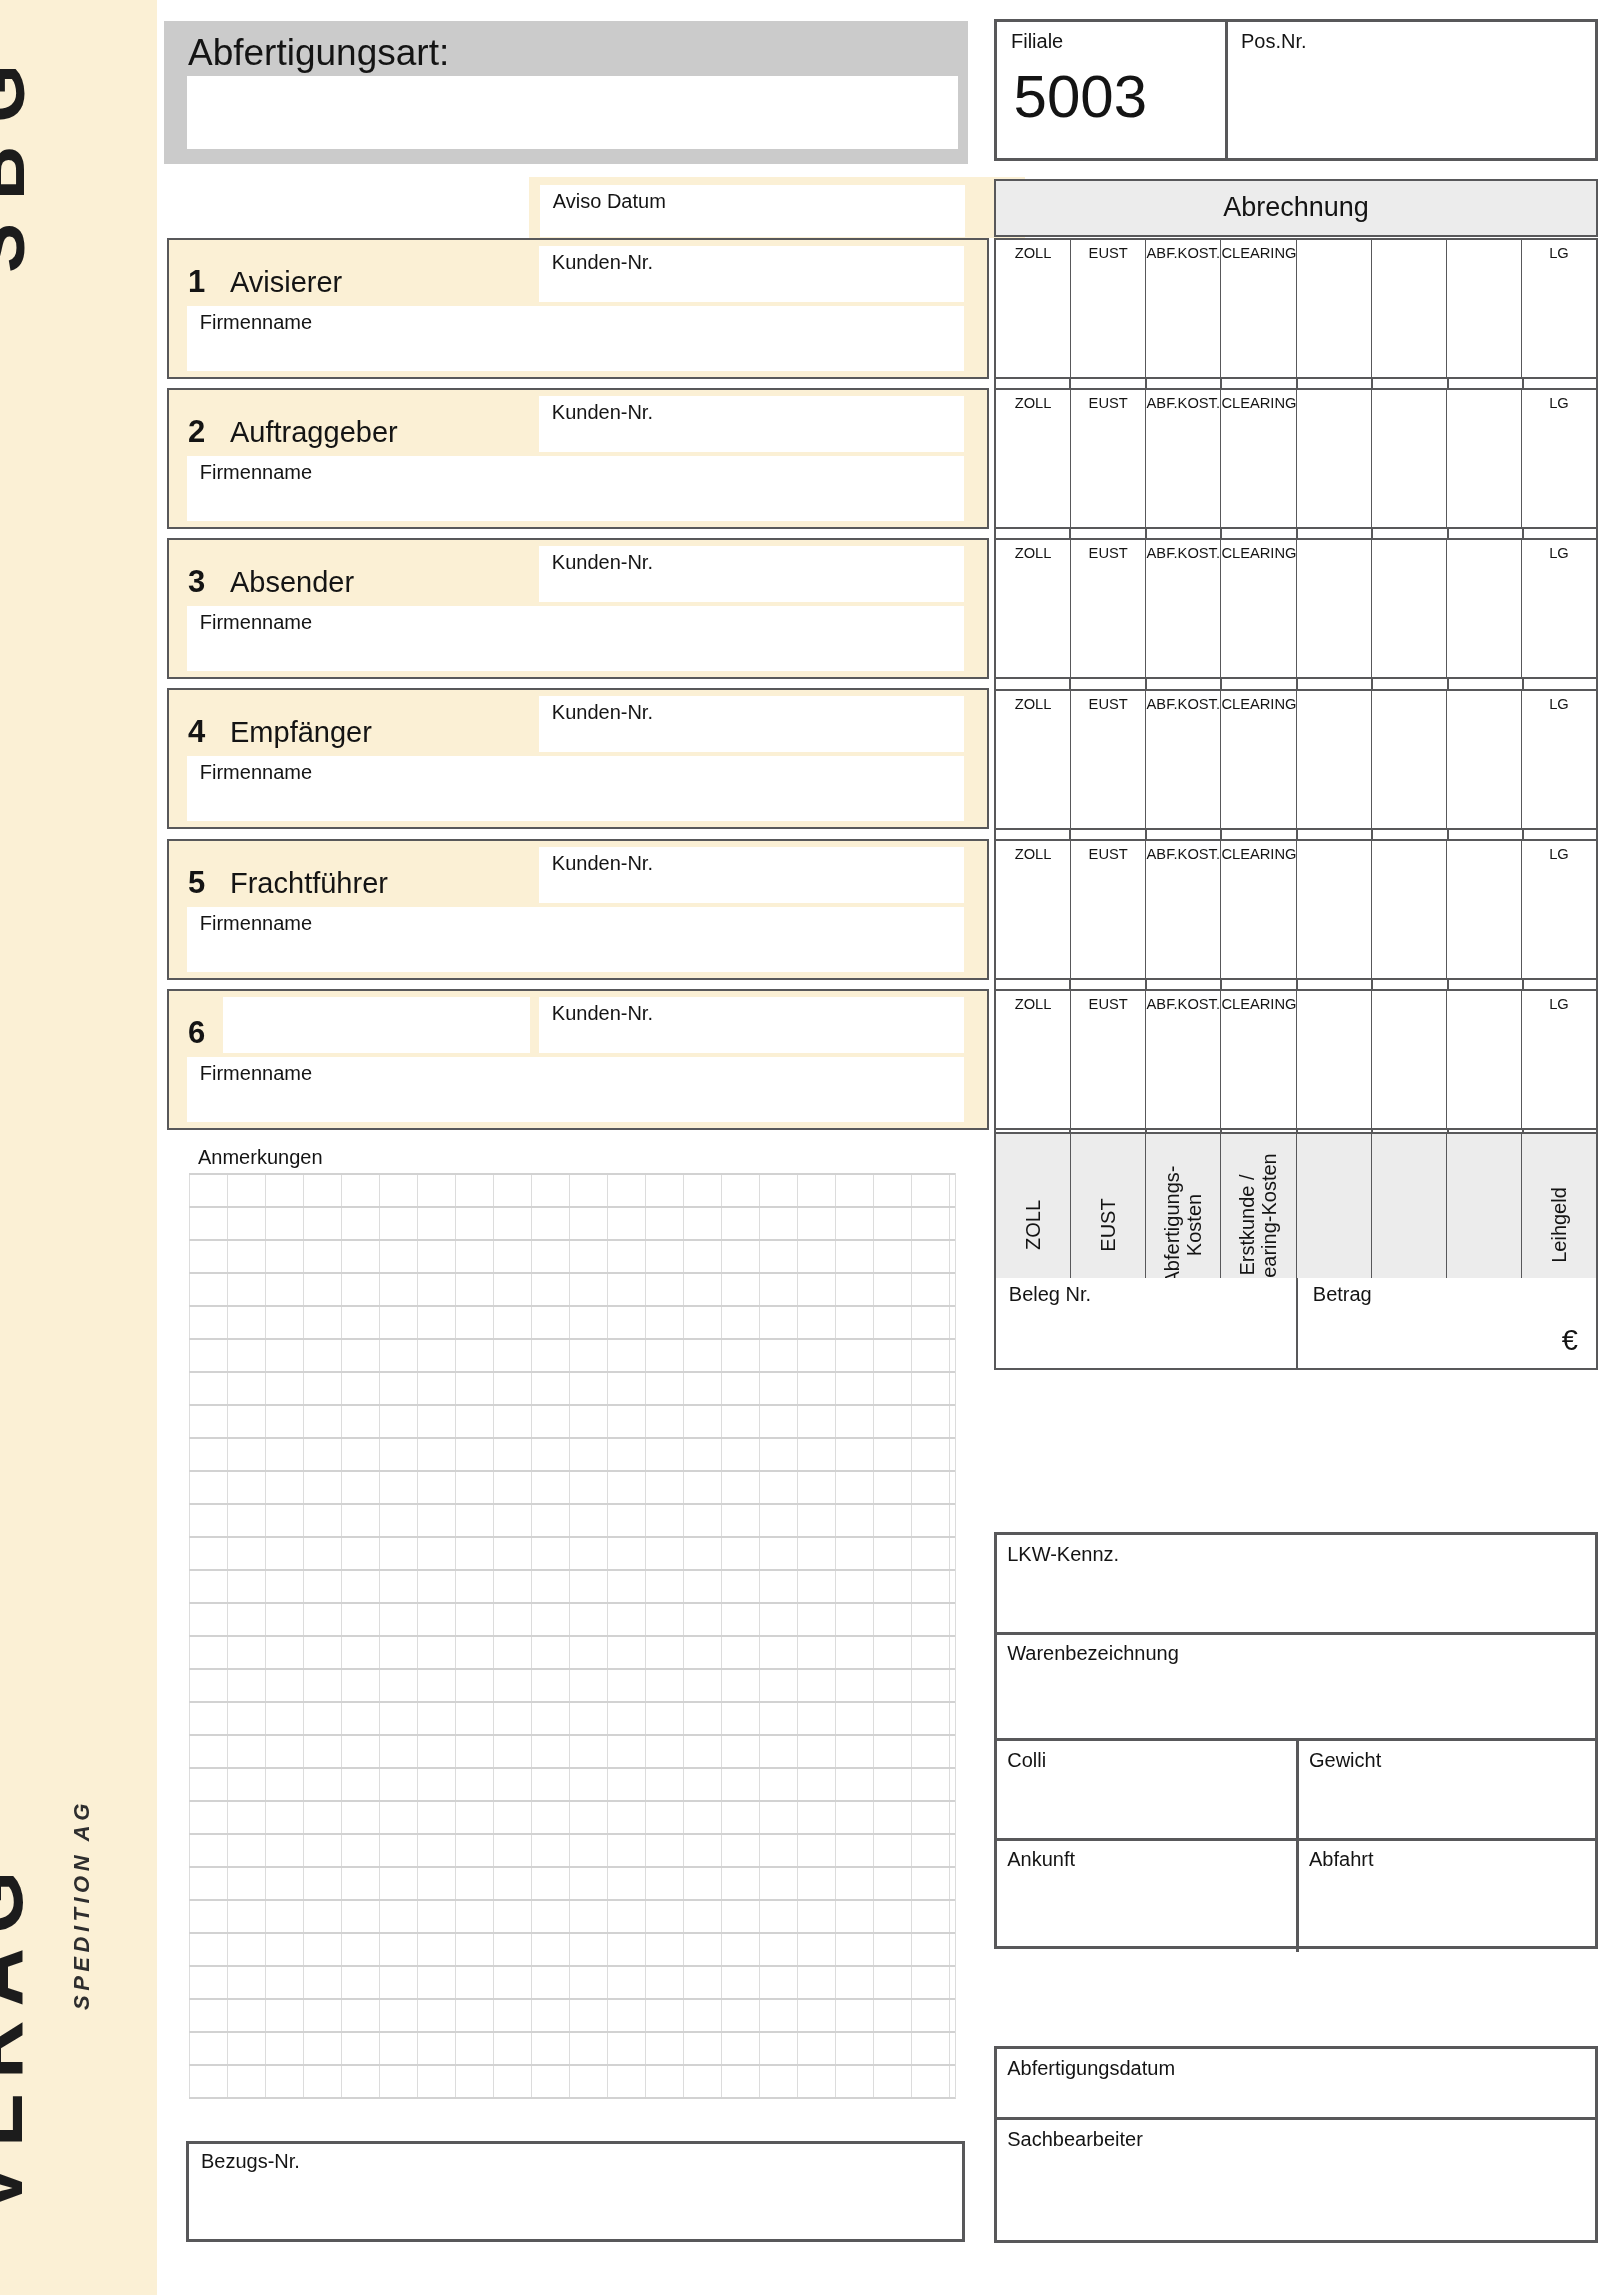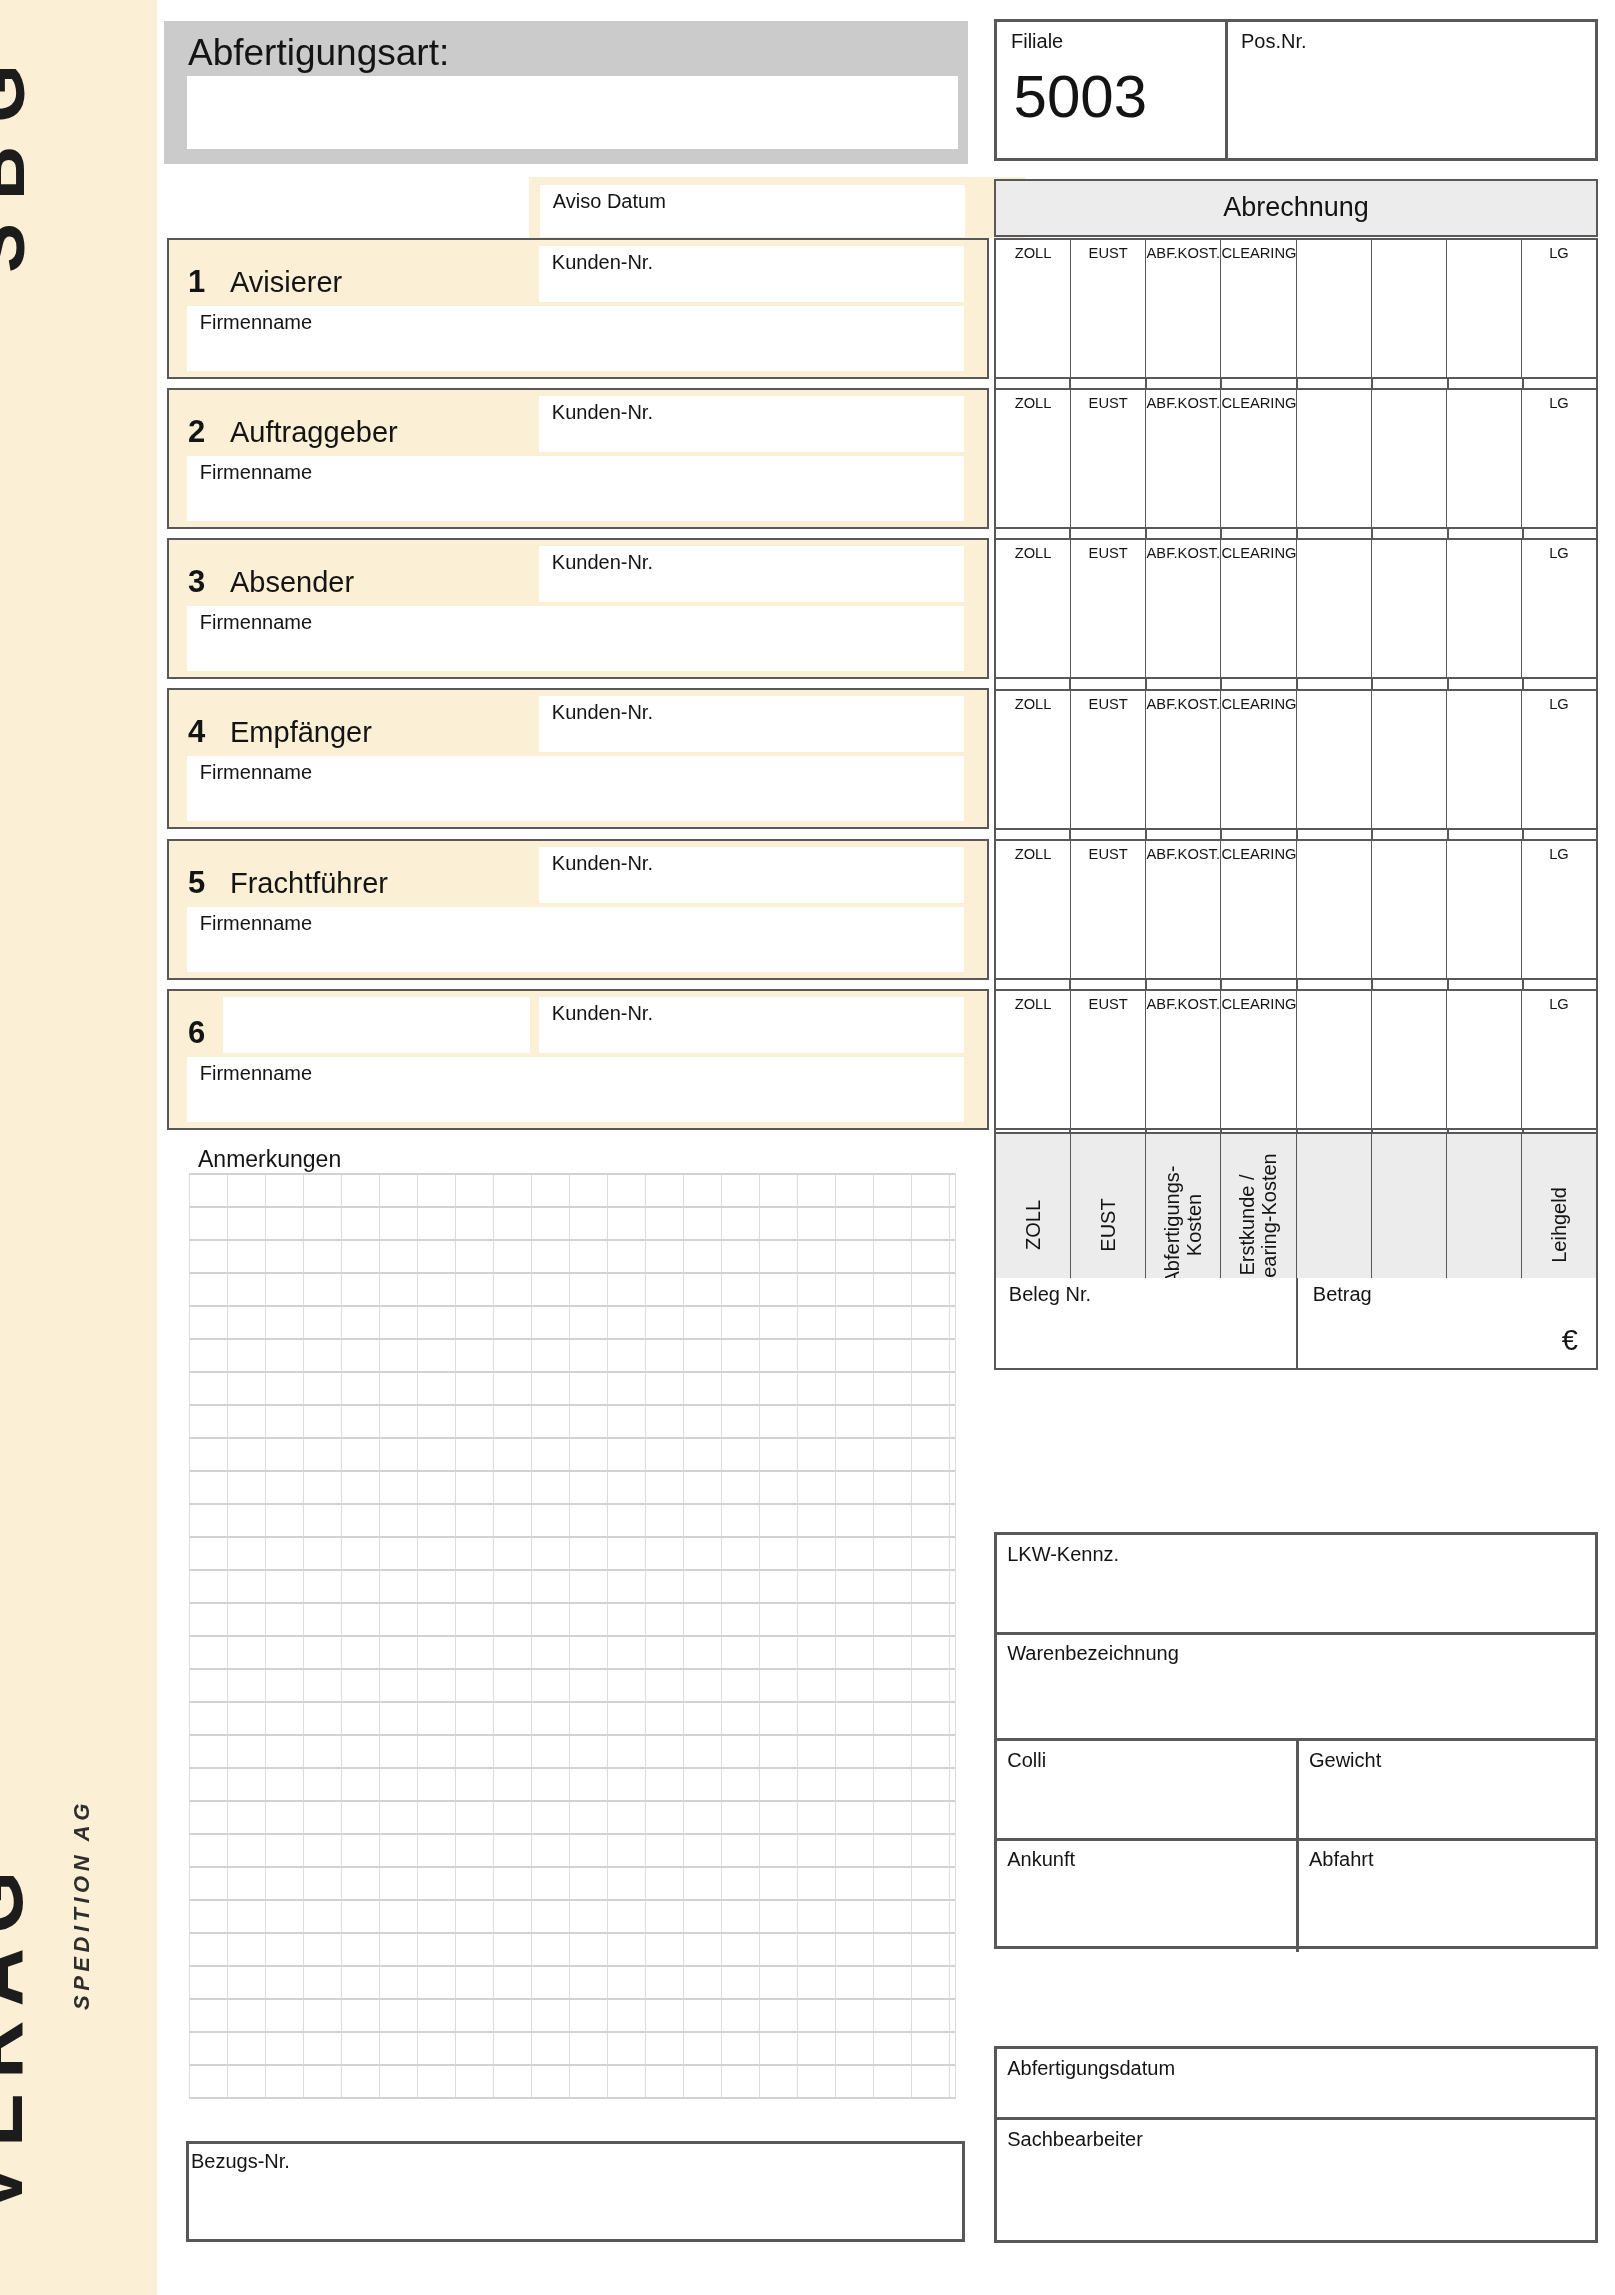--- a/index.html
+++ b/index.html
@@ -61,21 +61,21 @@
   .scell:last-child { border-right:none; }
   .rot { position:absolute; left:50%; top:50%; transform:translate(-50%,-50%) rotate(-90deg);
          width:171px; text-align:center; font-size:20px; line-height:1.12; }
   .abeleg { position:absolute; left:0; top:1040px; width:604px; height:92px; background:#fff;
             border:2.6px solid #58585a; border-top:none; }
   .beleg-cell { position:absolute; left:0; top:0; width:302px; height:100%; border-right:2.6px solid #58585a; }
   .betrag-cell { position:absolute; left:304px; top:0; right:0; height:100%; }
   .euro { position:absolute; right:18px; bottom:11.5px; font-size:29px; }
 
   
-  .anm-label { position:absolute; left:198px; top:1146px; font-size:23px; }
+  .anm-label { position:absolute; left:198px; top:1146px; font-size:20px; }
   .anm-grid { position:absolute; left:189px; top:1173px; width:767px; height:926px; background-color:#fff;
     background-image:
       repeating-linear-gradient(to bottom, #d2d2d2 0 1.9px, transparent 1.9px 33px),
       repeating-linear-gradient(to right, #dcdcdc 0 1.3px, transparent 1.3px 38px);
     border-right:1.3px solid #dcdcdc; border-bottom:1.9px solid #d2d2d2; }
 
   
   .cargo { position:absolute; left:994px; top:1532px; width:604px; height:417px;
            border:3.2px solid #58585a; background:#fff; }
   .c-line { position:absolute; left:0; width:100%; height:2.6px; background:#58585a; }
@@ -317,17 +317,17 @@
 
   <div class="fbox">
     <div class="c-lab" style="left:10.2px;top:7.7px">Abfertigungsdatum</div>
     <div style="position:absolute;left:0;top:0;width:100%;height:68px"></div>
     <div class="f-line"></div>
     <div class="c-lab" style="left:10.2px;top:79px">Sachbearbeiter</div>
     <div style="position:absolute;left:0;top:71px;width:100%;bottom:0"></div>
   </div>
 
   <div class="bezugs">
-    <span class="boxlab" style="padding-left:2px;padding-top:6.4px">Bezugs-Nr.</span>
+    <span class="boxlab" style="padding-left:12px;padding-top:6.4px">Bezugs-Nr.</span>
   </div>
 
 </div>
 
 
 </body></html>

